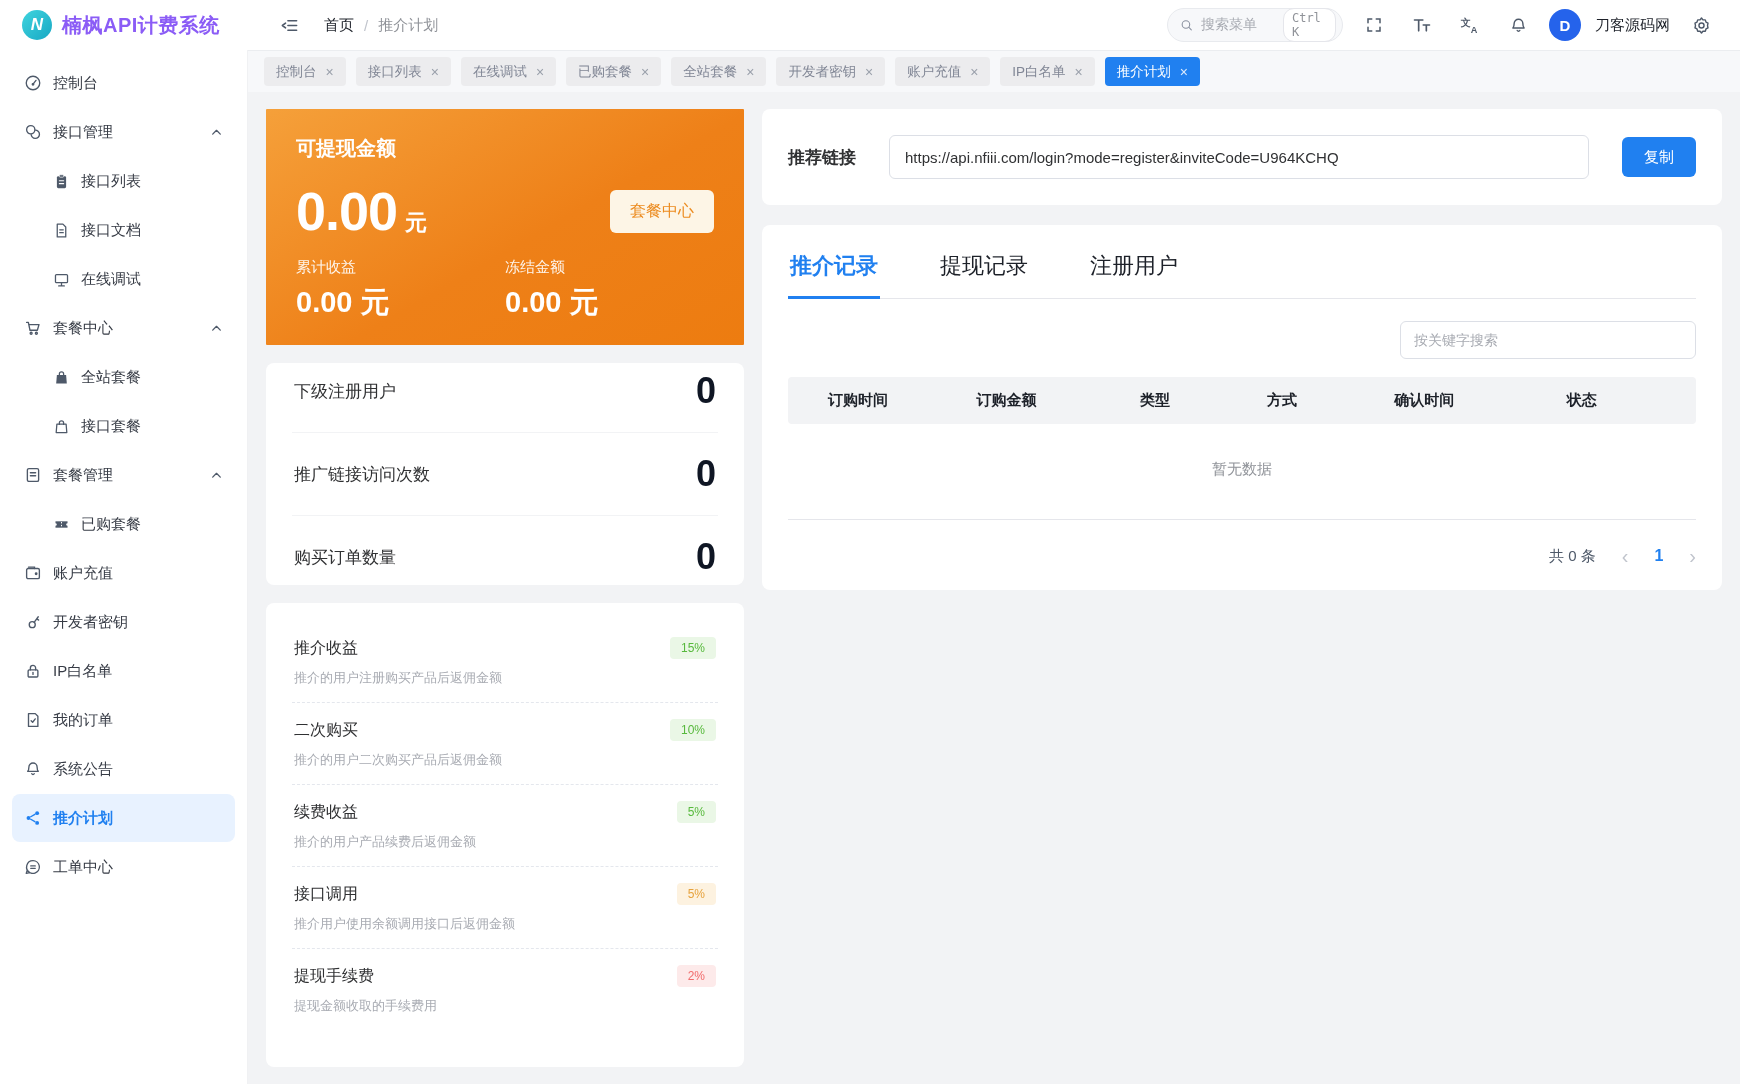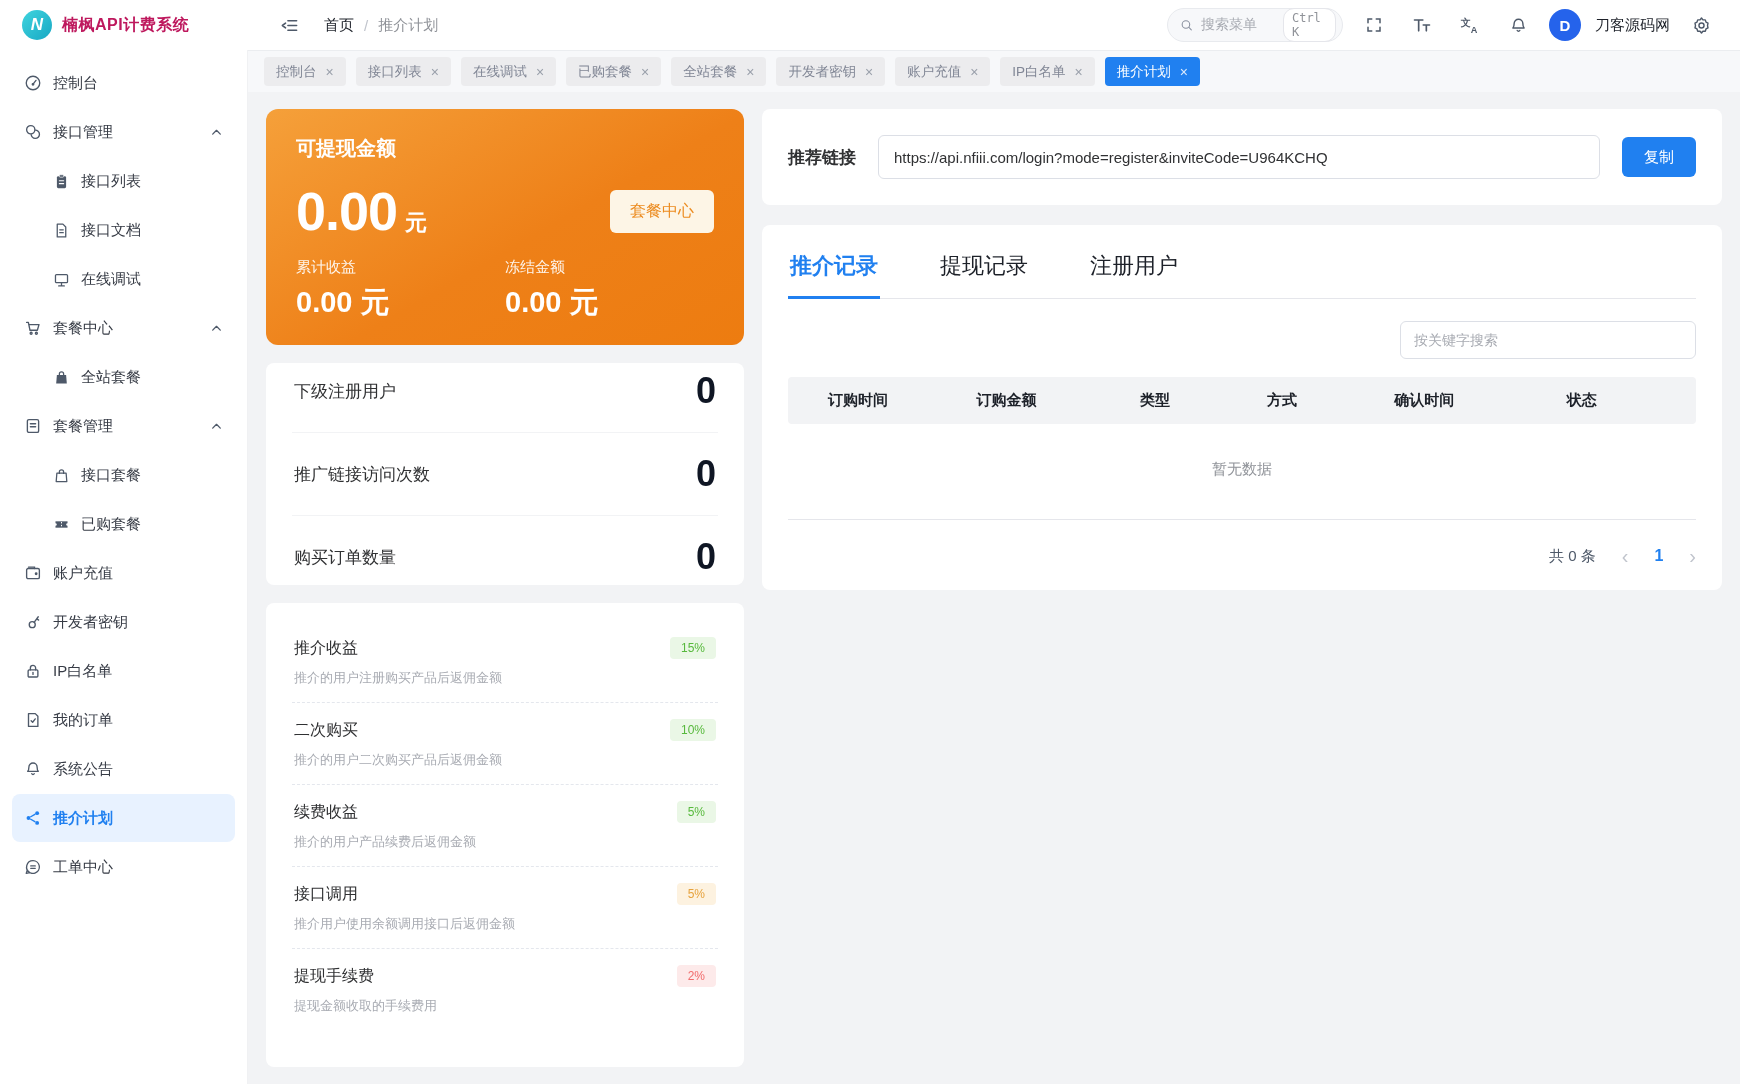--- a/index.html
+++ b/index.html
@@ -8,21 +8,21 @@
     font-family:"Liberation Sans","DejaVu Sans",sans-serif;
     background:#f2f3f5; color:#1d2129; overflow:hidden;
   }
   .app { width:1740px; height:1084px; display:flex; flex-direction:column; }
 
   
   .header { height:50px; background:#fff; display:flex; align-items:center; flex:0 0 50px; }
   .logo-zone { width:248px; display:flex; align-items:center; gap:10px; padding-left:22px; flex:0 0 248px; }
   .logo-circle { width:30px; height:30px; border-radius:50%; background:linear-gradient(135deg,#3fd4de,#18a8c4);
     color:#fff; font-weight:bold; font-size:17px; display:flex; align-items:center; justify-content:center; font-style:italic; }
-  .app-title { font-size:16px; font-weight:bold; color:#be185d; letter-spacing:.5px; }
+  .app-title { font-size:20px; font-weight:bold; color:#8b5cf6; letter-spacing:.5px; }
   .hdr-left { display:flex; align-items:center; gap:18px; padding-left:24px; }
   .icon-btn { width:34px; height:34px; display:flex; align-items:center; justify-content:center; border-radius:6px; cursor:pointer; color:#4e5969; }
   .icon-btn svg { display:block; }
   .breadcrumb { display:flex; align-items:center; gap:10px; font-size:15px; }
   .crumb-home { color:#1d2129; cursor:pointer; }
   .crumb-sep { color:#c0c4cc; }
   .crumb-cur { color:#909399; }
   .hdr-right { margin-left:auto; display:flex; align-items:center; gap:14px; padding-right:22px; }
   .search-pill { display:flex; align-items:center; gap:8px; background:#f7f8fa; border:1px solid #e8eaee;
     border-radius:17px; height:34px; padding:0 6px 0 12px; width:176px; cursor:pointer; }
@@ -57,21 +57,21 @@
   .chip .x { font-size:14px; line-height:1; color:#9aa0ab; cursor:pointer; }
   .chip.active { background:#2080f0; color:#fff; }
   .chip.active .x { color:#dceafc; }
 
   .content { flex:1; padding:17px 18px; display:flex; gap:18px; min-height:0; overflow:hidden; }
   .left-col { width:478px; flex:0 0 478px; display:flex; flex-direction:column; gap:18px; }
   .right-col { flex:1; display:flex; flex-direction:column; gap:20px; min-width:0; }
   .card { background:#fff; border-radius:8px; }
 
   
-  .withdraw-card { border-radius:12px; background:linear-gradient(150deg,#f5a03a 0%,#ee8018 55%,#ed7c10 100%);
+  .withdraw-card { border-radius:1px; background:linear-gradient(150deg,#f5a03a 0%,#ee8018 55%,#ed7c10 100%);
     color:#fff; padding:26px 30px 30px; height:236px; }
   .wd-title { font-size:20px; font-weight:bold; }
   .wd-amount-row { display:flex; align-items:center; justify-content:space-between; margin-top:18px; }
   .wd-amount { font-size:54px; font-weight:bold; letter-spacing:-1px; }
   .wd-unit { font-size:22px; font-weight:bold; margin-left:8px; }
   .wd-btn { background:#fdf5e6; color:#ec8b1f; border:none; border-radius:6px; font-size:16px; padding:11px 20px;
     cursor:pointer; font-family:inherit; }
   .wd-bottom { display:flex; margin-top:16px; }
   .wd-stat { width:50%; }
   .wd-stat-label { font-size:15px; color:rgba(255,255,255,.92); }
@@ -90,21 +90,21 @@
   .comm-row + .comm-row { border-top:1px dashed #e4e7ed; }
   .comm-head { display:flex; align-items:center; justify-content:space-between; }
   .comm-title { font-size:16px; color:#303133; }
   .badge { font-size:12px; padding:4px 11px; border-radius:4px; font-weight:normal; }
   .badge.success { background:#eaf7e6; color:#57b93c; }
   .badge.warning { background:#fdf2e0; color:#e6a23c; }
   .badge.danger  { background:#fdeaea; color:#f16c6c; }
   .comm-desc { margin-top:10px; font-size:13px; color:#a8abb2; }
 
   
-  .referral-card { height:96px; display:flex; align-items:center; gap:22px; padding:0 26px; flex:0 0 96px; }
+  .referral-card { height:96px; display:flex; align-items:center; gap:33px; padding:0 26px; flex:0 0 96px; }
   .ref-label { font-size:17px; font-weight:bold; color:#303133; white-space:nowrap; }
   .ref-input { flex:1; height:44px; border:1px solid #dcdfe6; border-radius:6px; padding:0 15px; font-size:15px;
     color:#303133; outline:none; font-family:inherit; background:#fff; }
   .copy-btn { background:#2080f0; color:#fff; border:none; border-radius:6px; height:40px; padding:0 22px;
     font-size:15px; cursor:pointer; font-family:inherit; }
 
   
   .records-card { padding:22px 26px 24px; }
   .tabs-row { display:flex; gap:58px; border-bottom:1px solid #e5e6eb; }
   .rtab { font-size:22px; color:#1d2129; padding:4px 2px 15px; cursor:pointer; border-bottom:3px solid transparent; margin-bottom:-1px; }
@@ -264,43 +264,43 @@
       </div>
       <div class="side-item sub">
         <span class="sicon">
           <svg width="17" height="17" viewBox="0 0 24 24">
               <path d="M5.5 8.5h13l1 12h-15z" fill="currentColor"></path>
               <path d="M9 9V7a3 3 0 0 1 6 0v2" fill="none" stroke="currentColor" stroke-width="1.8" stroke-linecap="round"></path>
             </svg>
         </span>
         <span>全站套餐</span>
       </div>
+      <div class="side-item sub">
+        <span class="sicon">
+          <svg width="17" height="17" viewBox="0 0 24 24" fill="none" stroke="currentColor" stroke-width="1.8" stroke-linejoin="round">
+              <path d="M5.5 8.5h13l1 12h-15z"></path>
+              <path d="M9 9V7a3 3 0 0 1 6 0v2" stroke-linecap="round"></path>
+            </svg>
+        </span>
+        <span>接口套餐</span>
+      </div>
+
       <div class="side-item">
         <span class="sicon">
           <svg width="18" height="18" viewBox="0 0 24 24" fill="none" stroke="currentColor" stroke-width="1.8" stroke-linecap="round">
               <rect x="4.5" y="3.5" width="15" height="17" rx="2"></rect>
               <path d="M8.5 9h7M8.5 13h7"></path>
             </svg>
         </span>
         <span>套餐管理</span>
         <span class="chev">
           <svg width="13" height="13" viewBox="0 0 24 24" fill="none" stroke="currentColor" stroke-width="2.4" stroke-linecap="round" stroke-linejoin="round">
               <path d="M5 15l7-7 7 7"></path>
             </svg>
         </span>
-      </div>
-
-      <div class="side-item sub">
-        <span class="sicon">
-          <svg width="17" height="17" viewBox="0 0 24 24" fill="none" stroke="currentColor" stroke-width="1.8" stroke-linejoin="round">
-              <path d="M5.5 8.5h13l1 12h-15z"></path>
-              <path d="M9 9V7a3 3 0 0 1 6 0v2" stroke-linecap="round"></path>
-            </svg>
-        </span>
-        <span>接口套餐</span>
       </div>
       <div class="side-item sub">
         <span class="sicon">
           <svg width="17" height="17" viewBox="0 0 24 24">
               <path d="M3.5 7.5h17v9h-17z" fill="currentColor"></path>
               <circle cx="3.5" cy="12" r="1.8" fill="#fff"></circle>
               <circle cx="20.5" cy="12" r="1.8" fill="#fff"></circle>
               <path d="M12 8.5v7" stroke="#fff" stroke-width="1.4" stroke-dasharray="2 2"></path>
             </svg>
         </span>

